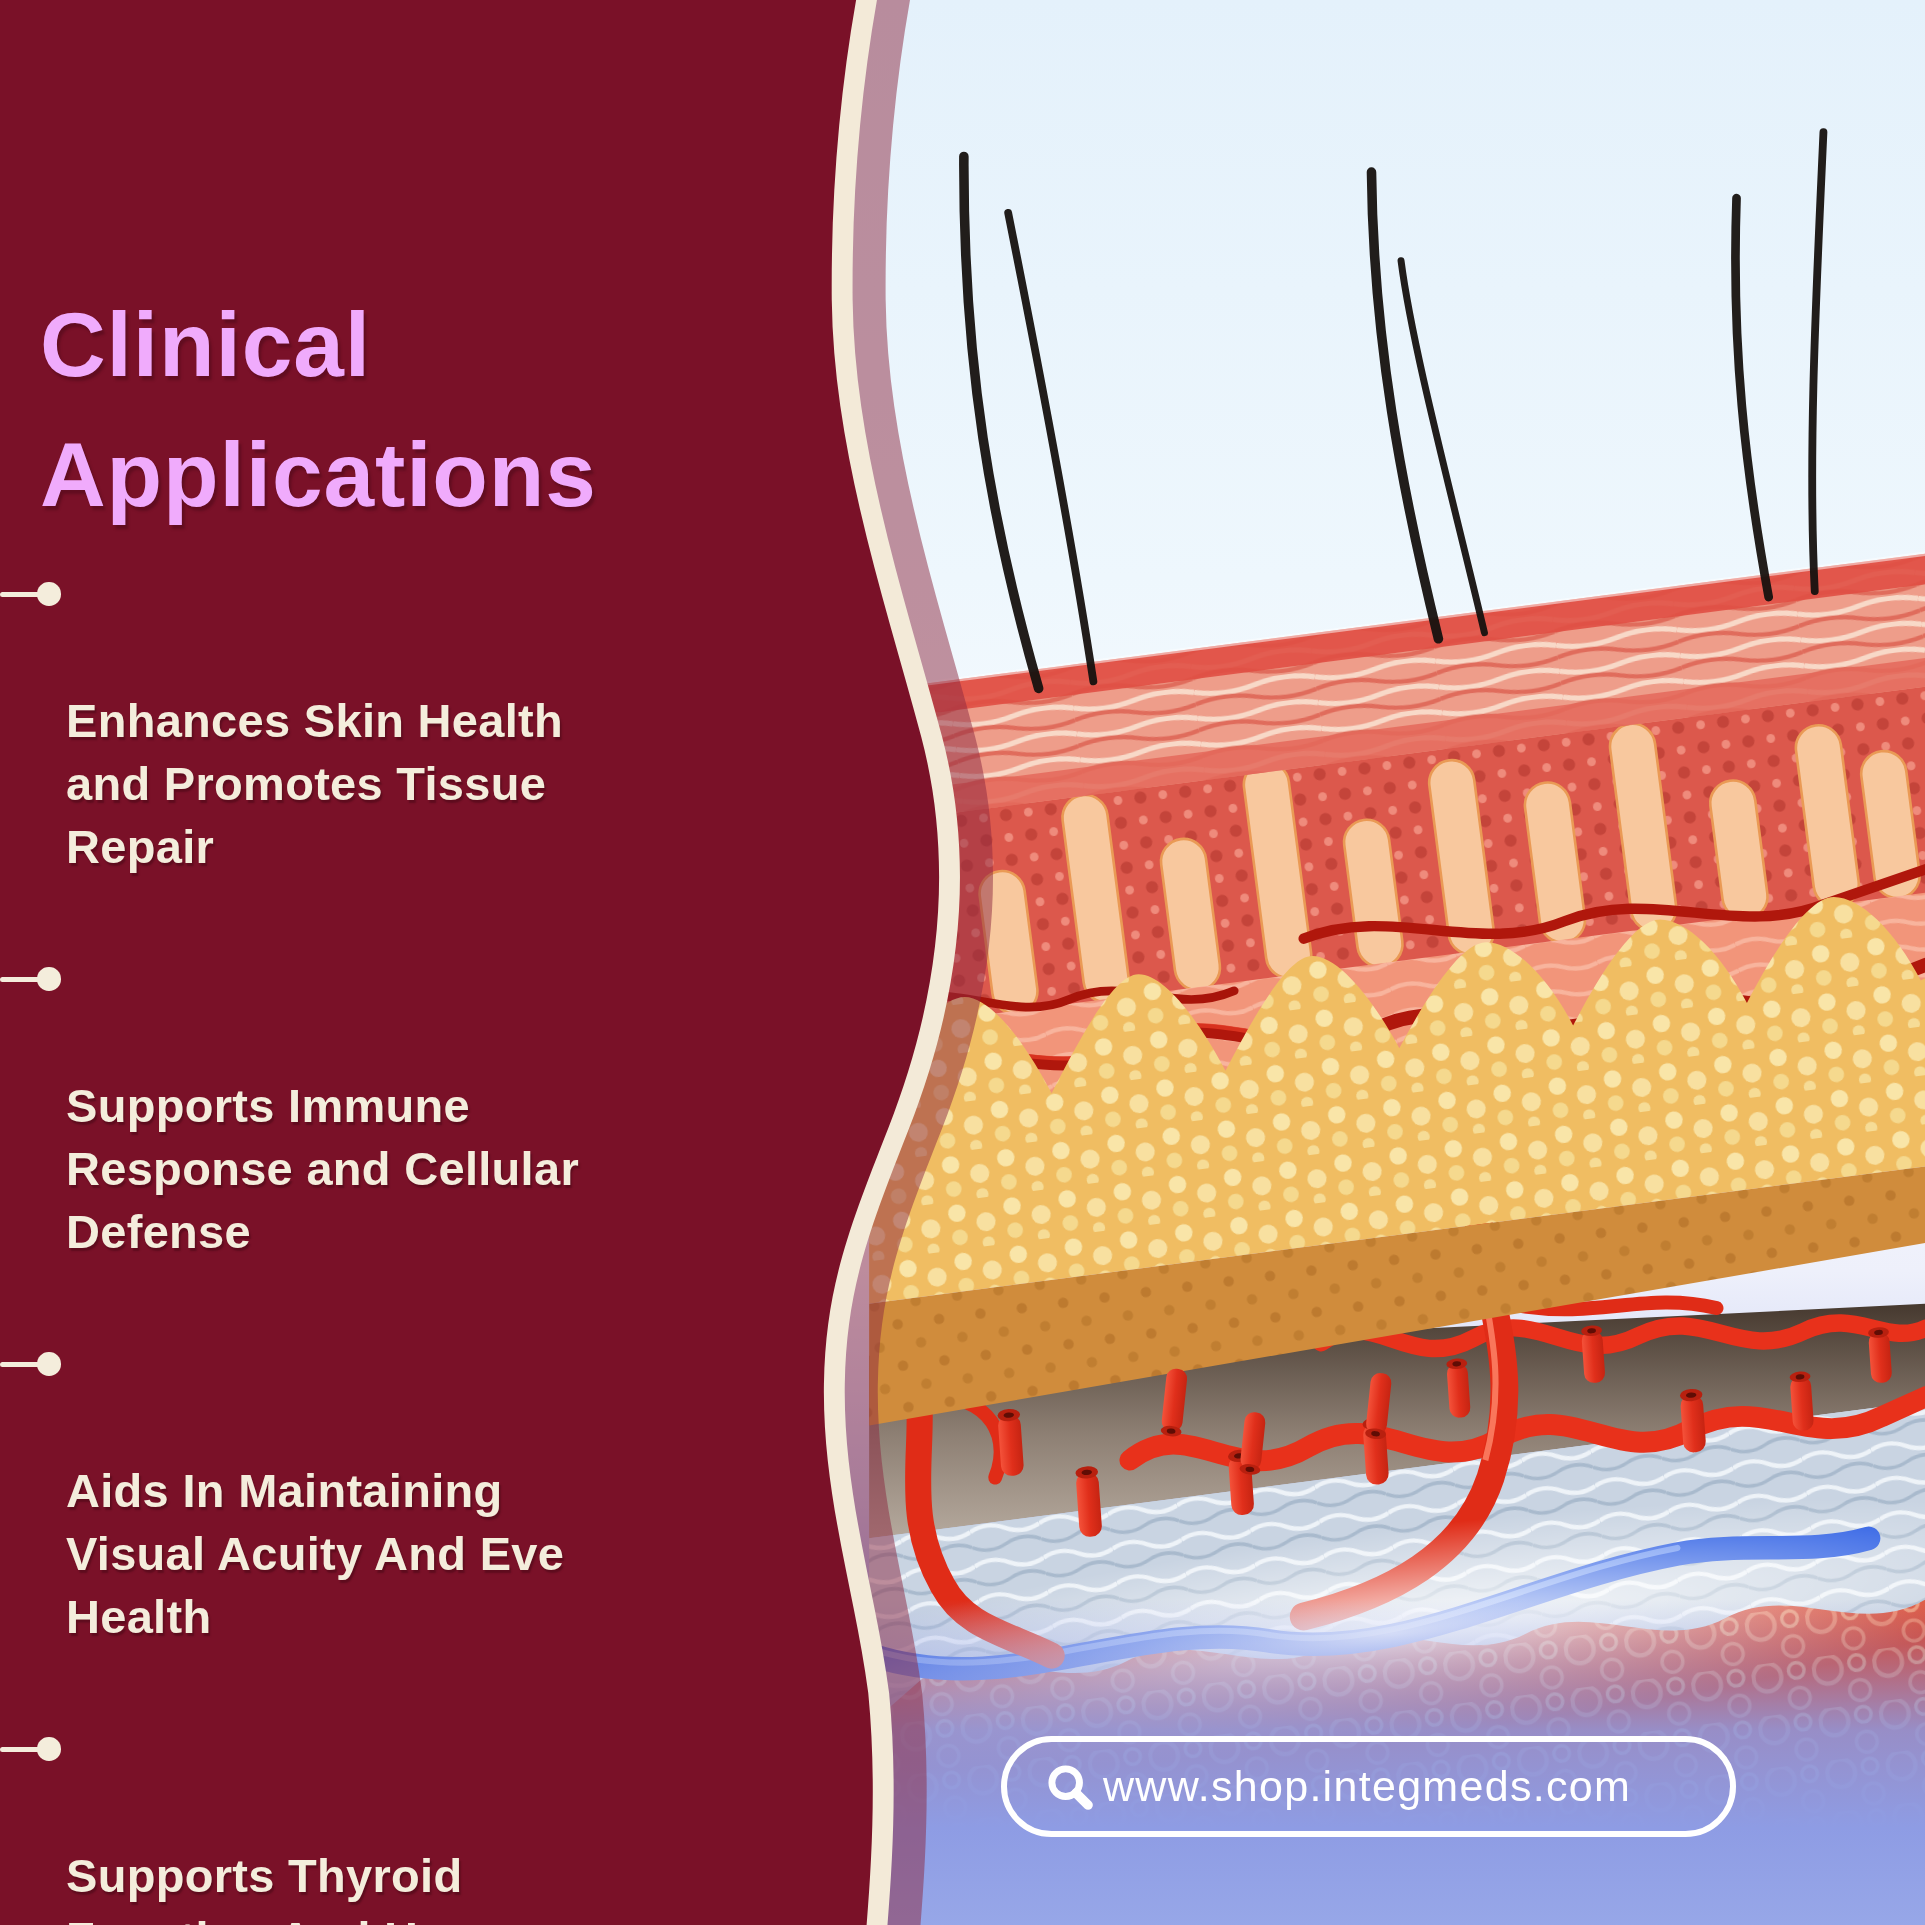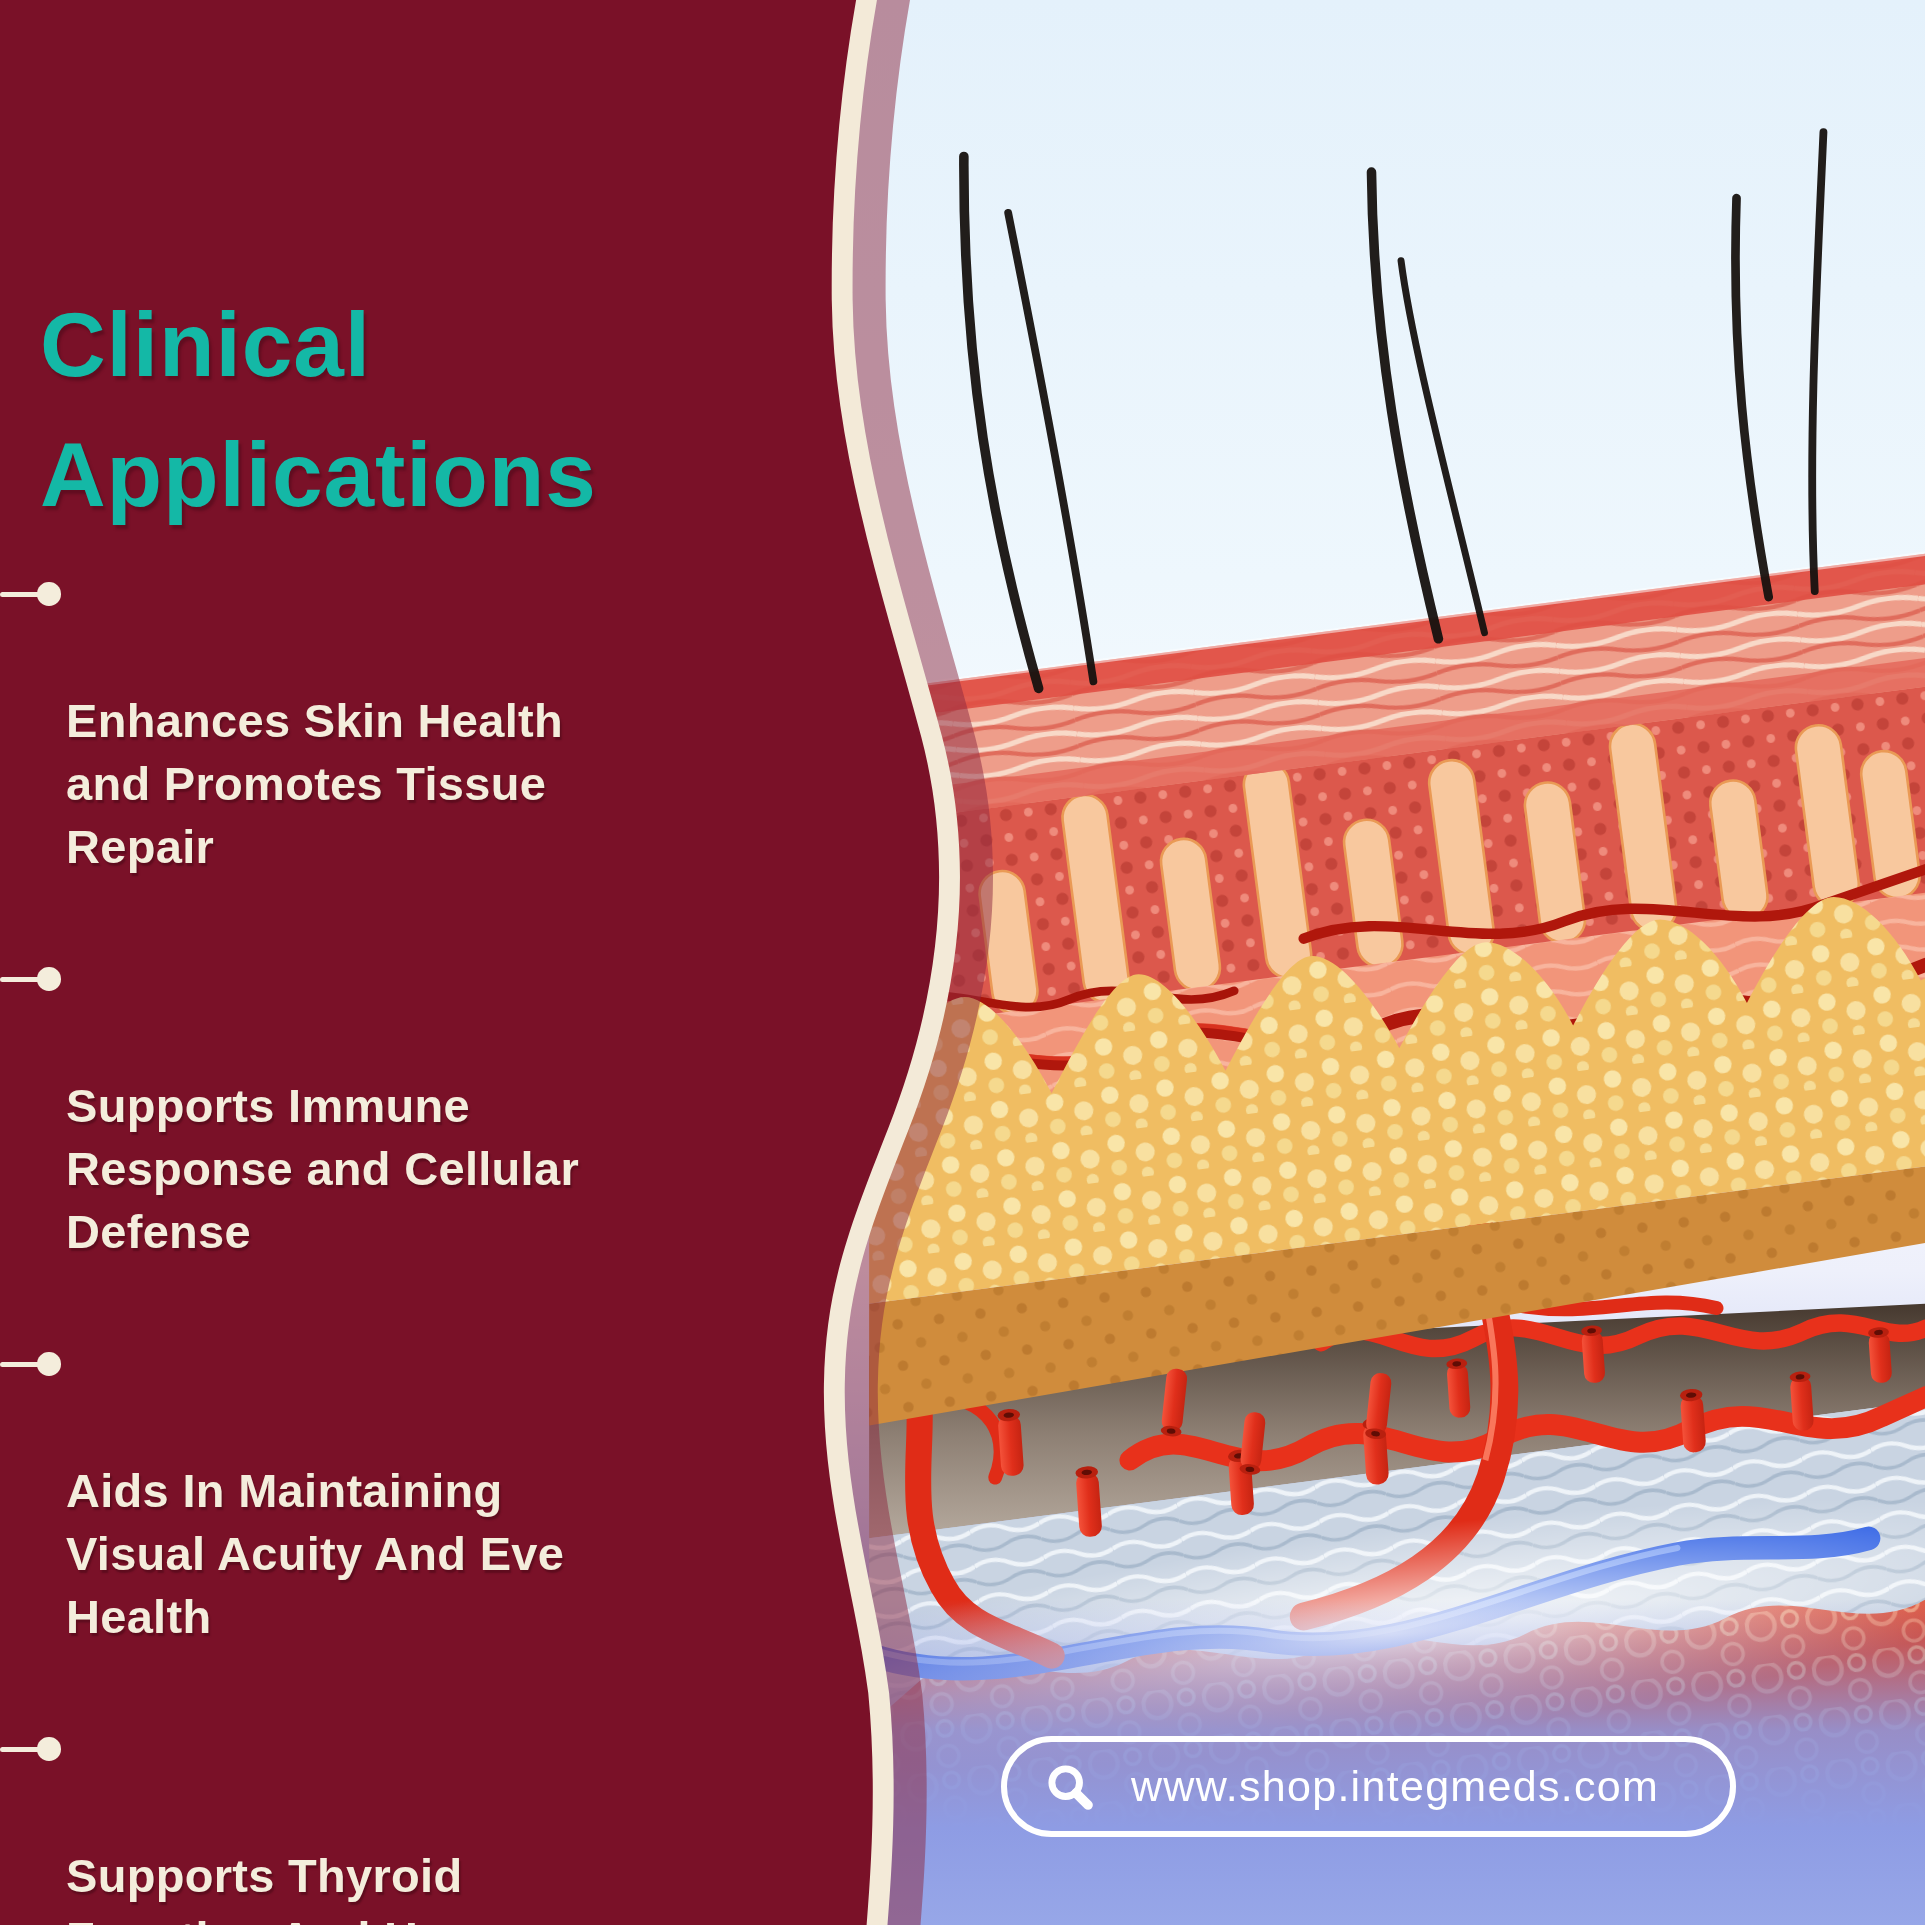--- a/index.html
+++ b/index.html
@@ -2,34 +2,34 @@
 <html style="font-size:14px"><head>
 <meta charset="utf-8">
 <style>
   html,body{margin:0;padding:0;background:#7a1128;}
   .stage{position:relative;width:1926px;height:1926px;overflow:hidden;
          font-family:"Liberation Sans",sans-serif;}
   .photo{position:absolute;inset:0;}
   .panel-svg{position:absolute;inset:0;pointer-events:none;}
   .content{position:absolute;left:0;top:0;width:878px;height:1926px;}
   .title{position:absolute;left:40px;top:219px;font-size:91px;font-weight:700;
-         line-height:130px;color:#14b8a6;white-space:pre-line;letter-spacing:0.9px;
+         line-height:130px;color:#f0abfc;white-space:pre-line;letter-spacing:0.9px;
          text-shadow:2.6px 3.5px 2.6px rgba(52,6,16,.35);}
   .bullets{position:absolute;left:0;top:563px;width:626px;list-style:none;margin:0;padding:0;}
   .bullet{position:relative;padding-left:66px;margin-bottom:70px;font-size:47px;
           font-weight:700;line-height:63px;color:#f4eddc;white-space:pre-line;
           letter-spacing:0.3px;text-shadow:1.7px 2.6px 1.7px rgba(52,6,16,.4);}
   .bullet.extra-gap{margin-top:54px;}
   .marker{position:absolute;left:0;top:29px;width:50px;height:5.2px;background:#f4eddc;
           border-radius:2.6px;}
   .marker::after{content:"";position:absolute;left:37px;top:-9.6px;width:23.5px;height:23.5px;
           border-radius:50%;background:#f4eddc;}
   .url-pill{position:absolute;left:1001px;top:1736px;width:735px;height:101px;
           box-sizing:border-box;border:6px solid #ffffff;border-radius:54px;
-          display:flex;align-items:center;gap:36px;padding-left:38px;cursor:pointer;}
+          display:flex;align-items:center;gap:8px;padding-left:38px;cursor:pointer;}
   .url-pill .txt{color:#ffffff;font-size:43px;letter-spacing:1.3px;font-weight:400;}
   .url-pill svg{flex:0 0 auto;}
 </style>
 </head>
 <body>
 
 <div class="stage">
 
   <svg class="photo" viewBox="0 0 2216 2216">
     <defs>

